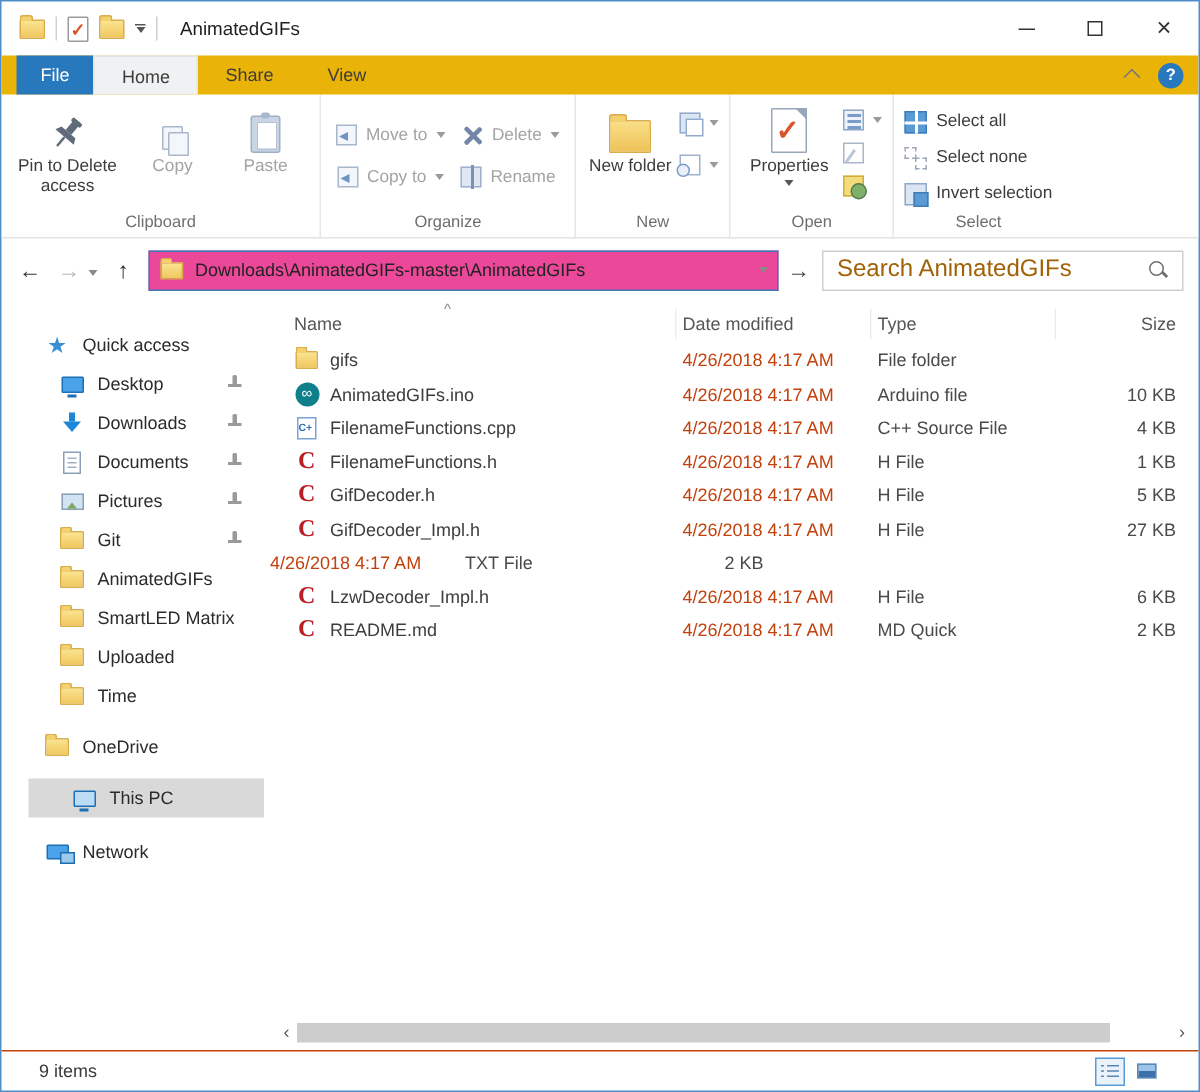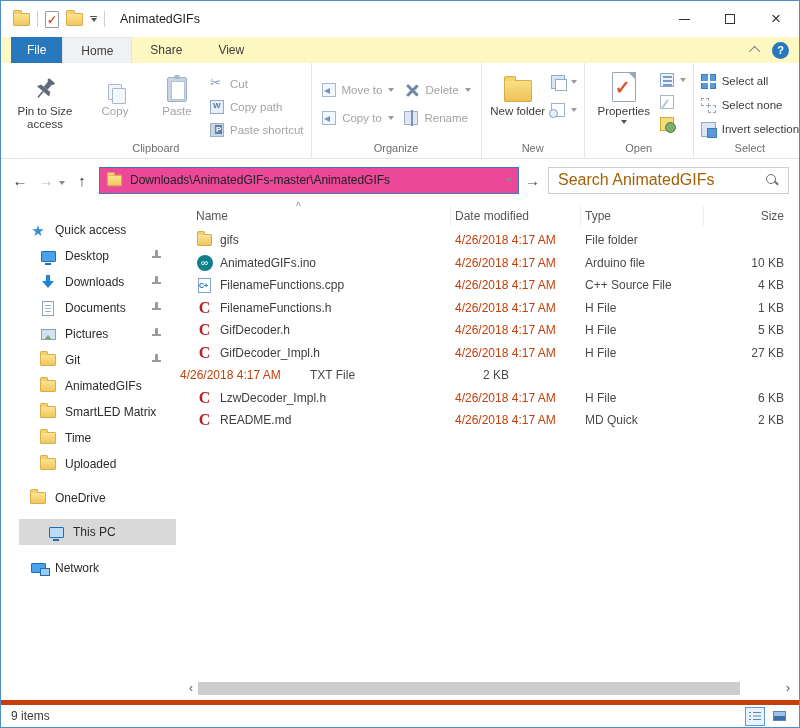--- a/index.html
+++ b/index.html
@@ -19,21 +19,21 @@
   .qat-dd { display:flex; flex-direction:column; align-items:center; gap:1px; }
   .qat-dd .bar { width:7px; height:1.5px; background:#555; }
   .title-text { margin-left:8px; font-size:12.5px; color:#1f1f1f; }
   .wincontrols { margin-left:auto; display:flex; height:100%; }
   .winbtn { width:46px; height:100%; display:flex; align-items:center; justify-content:center; font-size:15px; color:#333; }
   .winbtn.max span { display:block; width:10px; height:10px; border:1.5px solid #333; }
   .winbtn.min span { display:block; width:11px; height:0; border-top:1.5px solid #333; }
   .winbtn.close { font-size:17px; }
 
   
-  .tabrow { height:26px; display:flex; align-items:stretch; flex:none; background:#fef9c3; position:relative; }
+  .tabrow { height:26px; display:flex; align-items:stretch; flex:none; background:#eab308; position:relative; }
   .tab { padding:0 18px; display:flex; align-items:center; font-size:12px; color:#3d3d3d; }
   .tab-file { background:#2878be; color:#fff; margin-left:10px; padding:0 16px; }
   .tab-home { background:#f0f1f3; border:1px solid #e2e3e5; border-bottom:none; }
   .tabrow-right { position:absolute; right:10px; top:0; height:100%; display:flex; align-items:center; gap:12px; }
   .chev-up { width:8px; height:8px; border-left:1.5px solid #777; border-top:1.5px solid #777; transform:rotate(45deg) translateY(2px); }
   .help-circle { width:17px; height:17px; border-radius:50%; background:#2878be; color:#fff; font-size:11px; font-weight:bold; display:flex; align-items:center; justify-content:center; }
 
   
   .ribbon { height:96px; flex:none; display:flex; border-bottom:1px solid #e3e3e3; background:#fff; }
   .rgroup { display:flex; flex-direction:column; border-right:1px solid #e6e6e6; }
@@ -163,21 +163,21 @@
   .fi-redc { font-family:"Liberation Serif", serif; font-weight:bold; font-size:16px; color:#b92025; line-height:1; }
   .fi-redc::after { content:"C"; }
 
   
   .hscroll { position:absolute; left:8px; right:4px; bottom:4px; height:15px; display:flex; align-items:center; }
   .hs-arrow { width:14px; text-align:center; font-size:12px; color:#555; line-height:15px; }
   .hs-track { flex:1; height:15px; position:relative; }
   .hs-thumb { position:absolute; left:0; top:1px; height:13px; width:93%; background:#cdcdcd; }
 
   
-  .statusbar { height:27px; flex:none; border-top:5px solid #c2410c; display:flex; align-items:center; padding:0 10px; }
+  .statusbar { height:27px; flex:none; border-top:1px solid #c2410c; display:flex; align-items:center; padding:0 25px; }
   .status-text { font-size:12px; color:#3a3a3a; }
   .status-views { margin-left:auto; display:flex; gap:4px; }
   .viewbtn { width:20px; height:19px; display:flex; align-items:center; justify-content:center; border:1px solid transparent; }
   .viewbtn.active { border-color:#5b9bd5; background:#eaf3fb; }
   .iv-details { position:relative; width:12px; height:11px; }
   .iv-details::after { content:""; position:absolute; left:4px; top:1px; width:8px; height:1.5px; background:#5b87b5; box-shadow:0 3.5px 0 #5b87b5, 0 7px 0 #5b87b5; }
   .iv-details::before { content:""; position:absolute; left:0; top:1px; width:2px; height:1.5px; background:#5b87b5; box-shadow:0 3.5px 0 #5b87b5, 0 7px 0 #5b87b5; }
   .iv-thumb { width:13px; height:10px; background:#9cc3e8; border:1px solid #5b87b5; position:relative; overflow:hidden; }
   .iv-thumb::after { content:""; position:absolute; left:0; bottom:0; width:100%; height:4px; background:#3d70a8; }
 </style>
@@ -229,47 +229,33 @@
           <span class="bicon">
             <svg class="i-pin" viewBox="0 0 22 26">
                 <g fill="#5f6b78" transform="rotate(40 11 13)">
                   <rect x="7" y="2" width="8" height="3" rx="1"></rect>
                   <rect x="8.5" y="4" width="5" height="8"></rect>
                   <path d="M5 12 h12 l2 4 H3 z"></path>
                   <rect x="10.2" y="16" width="1.6" height="8" rx="0.8"></rect>
                 </g>
               </svg>
           </span>
-          <span>Pin to Size access</span>
+          <span>Pin to Delete access</span>
         </div>
         <div class="bigbtn dim">
           <span class="bicon">
               <span class="i-copy"></span>
             </span>
           <span>Copy</span>
         </div>
         <div class="bigbtn dim">
           <span class="bicon">
               <span class="i-paste"></span>
             </span>
           <span>Paste</span>
-        </div>
-        <div class="smallcol">
-          <div class="smallbtn">
-            <span class="ism i-cut"></span>
-            <span>Cut</span>
-          </div>
-          <div class="smallbtn">
-            <span class="ism i-copypath"></span>
-            <span>Copy path</span>
-          </div>
-          <div class="smallbtn">
-            <span class="ism i-pasteshort"></span>
-            <span>Paste shortcut</span>
-          </div>
         </div>
       </div>
       <div class="rgroup-label">Clipboard</div>
     </div>
 
     <div class="rgroup">
       <div class="rgroup-content" style="gap:10px; padding-left:10px; padding-right:10px;">
         <div class="smallcol" style="padding-top:14px; gap:12px;align-items:center;">
           <div class="smallbtn">
             <span class="ism i-docarrow"></span>
@@ -434,27 +420,27 @@
       <div class="side-item lvl2">
         <span class="sicon">
             <span class="sfolder"></span>
           </span>
         <span class="slabel">SmartLED Matrix</span>
       </div>
       <div class="side-item lvl2">
         <span class="sicon">
             <span class="sfolder"></span>
           </span>
+        <span class="slabel">Uploaded</span>
+      </div>
+      <div class="side-item lvl2">
+        <span class="sicon">
+            <span class="sfolder"></span>
+          </span>
         <span class="slabel">Time</span>
-      </div>
-      <div class="side-item lvl2">
-        <span class="sicon">
-            <span class="sfolder"></span>
-          </span>
-        <span class="slabel">Uploaded</span>
       </div>
       <div class="side-gap"></div>
       <div class="side-item lvl1">
         <span class="sicon">
             <span class="sfolder"></span>
           </span>
         <span class="slabel">OneDrive</span>
       </div>
       <div class="side-gap"></div>
       <div class="side-item lvl1 selected">

